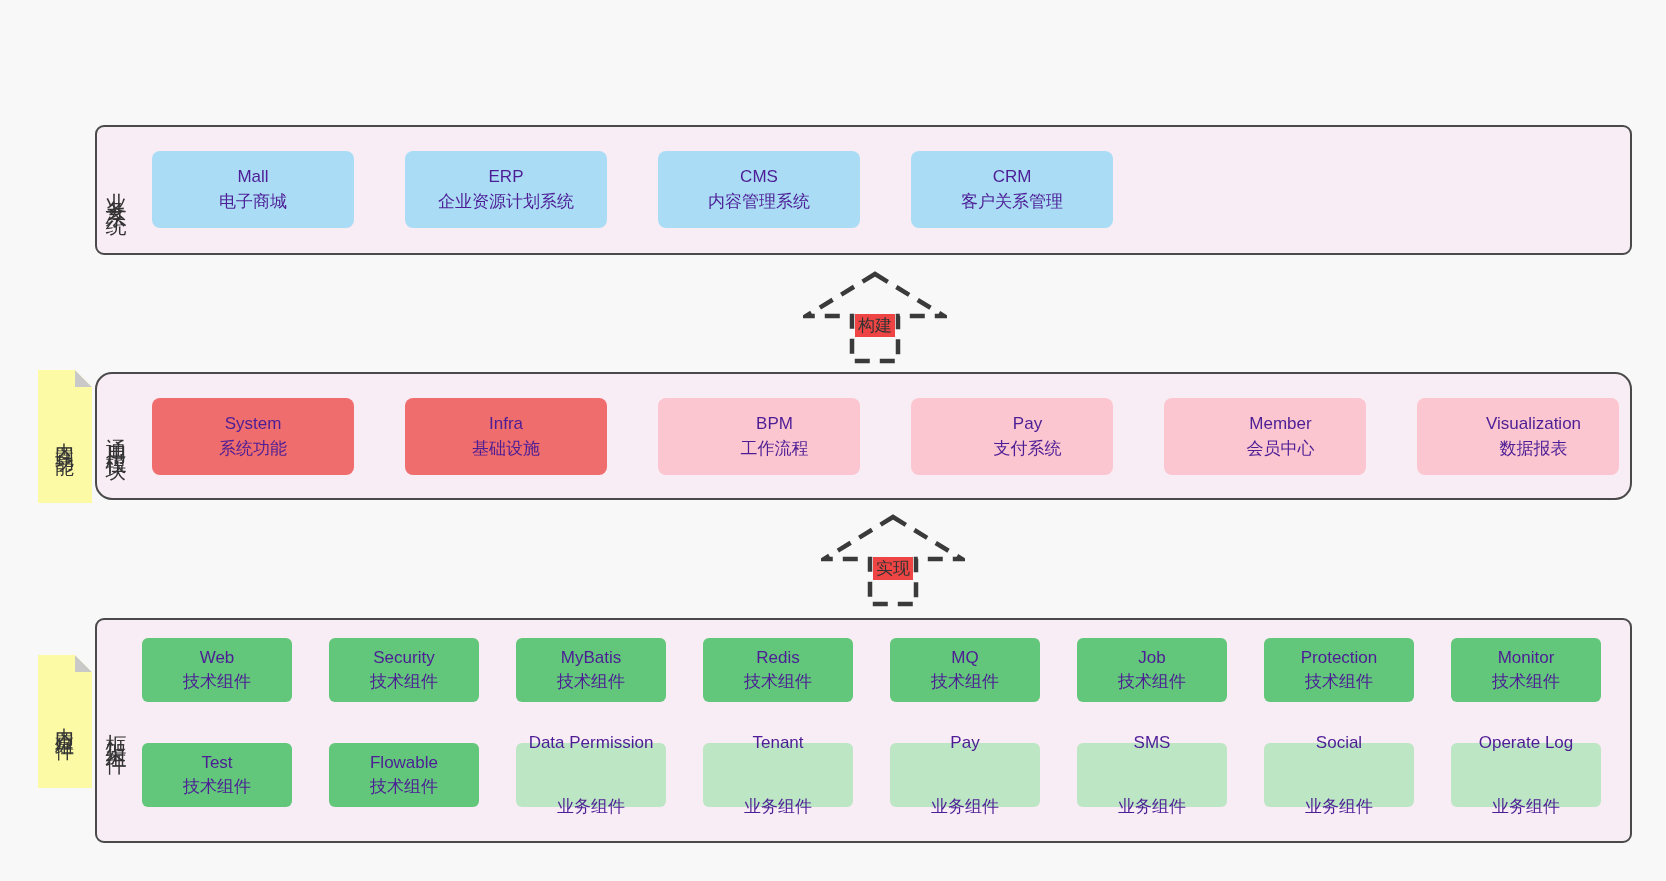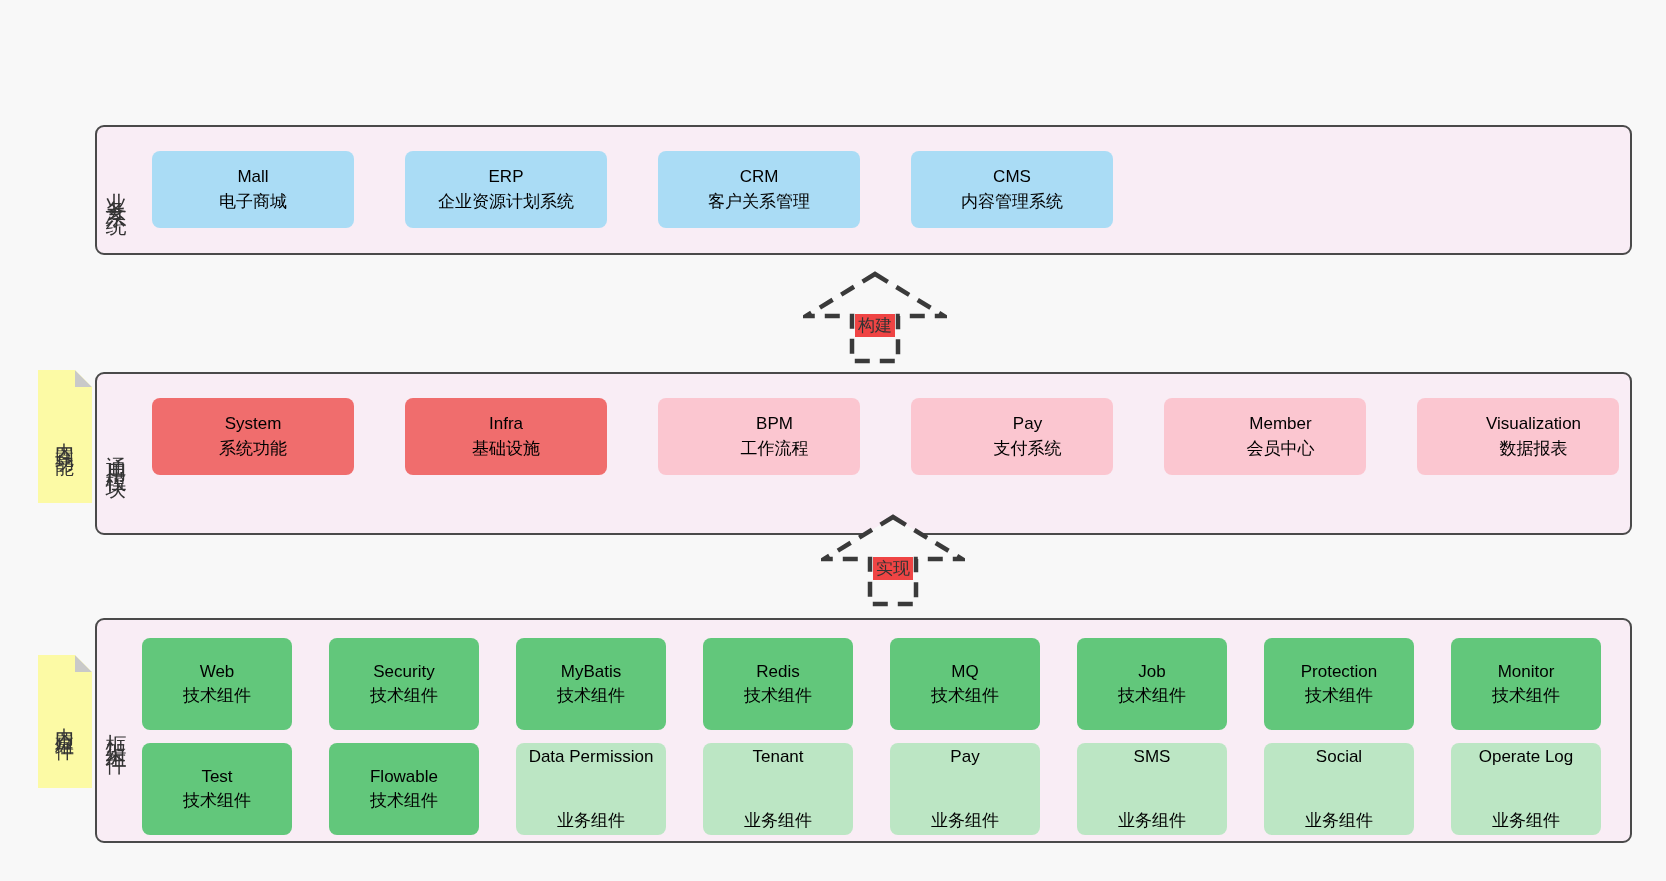--- a/index.html
+++ b/index.html
@@ -11,44 +11,44 @@
   }
   .canvas{position:absolute;inset:0;}
 
   
   .layer{
     position:absolute;left:95px;width:1537px;
     background:#f9edf5;border:2px solid #4a4a4a;border-radius:9px;
     box-sizing:border-box;
   }
   .layer-business{top:125px;height:130px;}
-  .layer-modules{top:372px;height:163px;}
+  .layer-modules{top:372px;height:128px;border-radius:17px;}
   .layer-components{top:618px;height:225px;}
 
   .vlabel{
     position:absolute;left:9px;top:50%;transform:translateY(-50%);
     writing-mode:vertical-rl;text-orientation:upright;
     font-size:21px;letter-spacing:7px;color:#333;line-height:1;
     white-space:nowrap;
   }
 
   .row{position:absolute;display:flex;}
   .row6{left:55px;top:24px;gap:51px;}
   .row8{left:45px;gap:37px;}
   .row8.r1{top:18px;}
   .row8.r2{top:123px;}
 
   .box{
     border-radius:8px;
     display:flex;flex-direction:column;justify-content:center;align-items:center;
-    text-align:center;font-size:17px;line-height:1.42;color:#000000;
+    text-align:center;font-size:17px;line-height:1.42;color:#4c1d95;
     box-sizing:border-box;padding:2px 6px;
   }
   .row6 .box{width:202px;height:77px;}
-  .row8 .box{width:150px;height:92px;}
+  .row8 .box{width:150px;height:64px;border-radius:6px;}
   .v-blue{background:#aadcf5;}
   .v-red{background:#f06d6d;}
   .v-pink{background:#fbc6d0;padding-left:37px;}
   .v-green{background:#62c77b;}
   .v-lightgreen{background:#bce6c4;gap:40px;}
 
   
   .sticky{
     position:absolute;left:38px;width:54px;height:133px;
     background:#fcfaa5;
@@ -88,26 +88,26 @@
     <div class="row row6">
       <div class="box v-blue">
         <div>Mall</div>
         <div>电子商城</div>
       </div>
       <div class="box v-blue">
         <div>ERP</div>
         <div>企业资源计划系统</div>
       </div>
       <div class="box v-blue">
+        <div>CMS</div>
+        <div>内容管理系统</div>
+      </div>
+      <div class="box v-blue">
         <div>CRM</div>
         <div>客户关系管理</div>
-      </div>
-      <div class="box v-blue">
-        <div>CMS</div>
-        <div>内容管理系统</div>
       </div>
     </div>
   </div>
 
   <div class="arrow arrow-build">
     <svg width="144" height="95" viewBox="0 0 144 95">
       <polygon points="72,4 141,46 95,46 95,91 49,91 49,46 3,46" fill="#f8f8f8" stroke="#3a3a3a" stroke-width="4.5" stroke-dasharray="15,10" stroke-linejoin="miter"></polygon>
     </svg>
     <div class="arrow-label">构建</div>
   </div>

